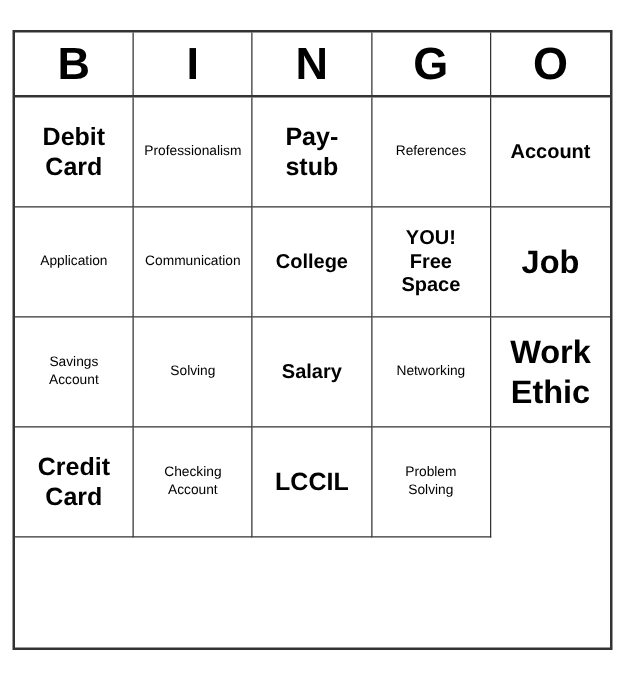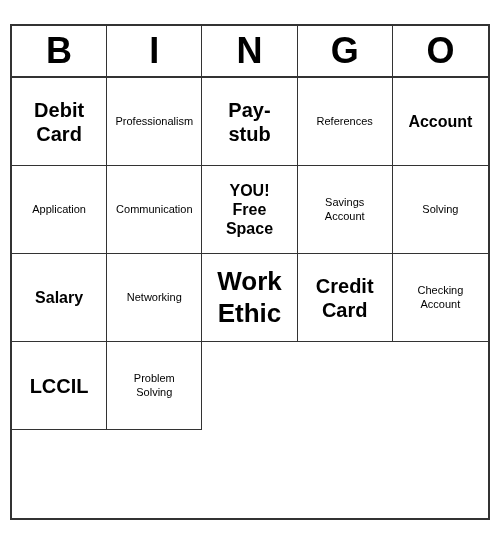--- a/index.html
+++ b/index.html
@@ -94,21 +94,27 @@
       <div class="bingo-cell">
         <span class="cell-text medium">Account</span>
       </div>
       <div class="bingo-cell">
         <span class="cell-text small">Application</span>
       </div>
       <div class="bingo-cell">
         <span class="cell-text small">Communication</span>
       </div>
       <div class="bingo-cell">
+        <span class="cell-text medium">College</span>
+      </div>
+      <div class="bingo-cell">
         <span class="cell-text medium">YOU!<br>Free<br>Space</span>
+      </div>
+      <div class="bingo-cell">
+        <span class="cell-text xlarge">Job</span>
       </div>
       <div class="bingo-cell">
         <span class="cell-text small">Savings<br>Account</span>
       </div>
       <div class="bingo-cell">
         <span class="cell-text small">Solving</span>
       </div>
       <div class="bingo-cell">
         <span class="cell-text medium">Salary</span>
       </div>

